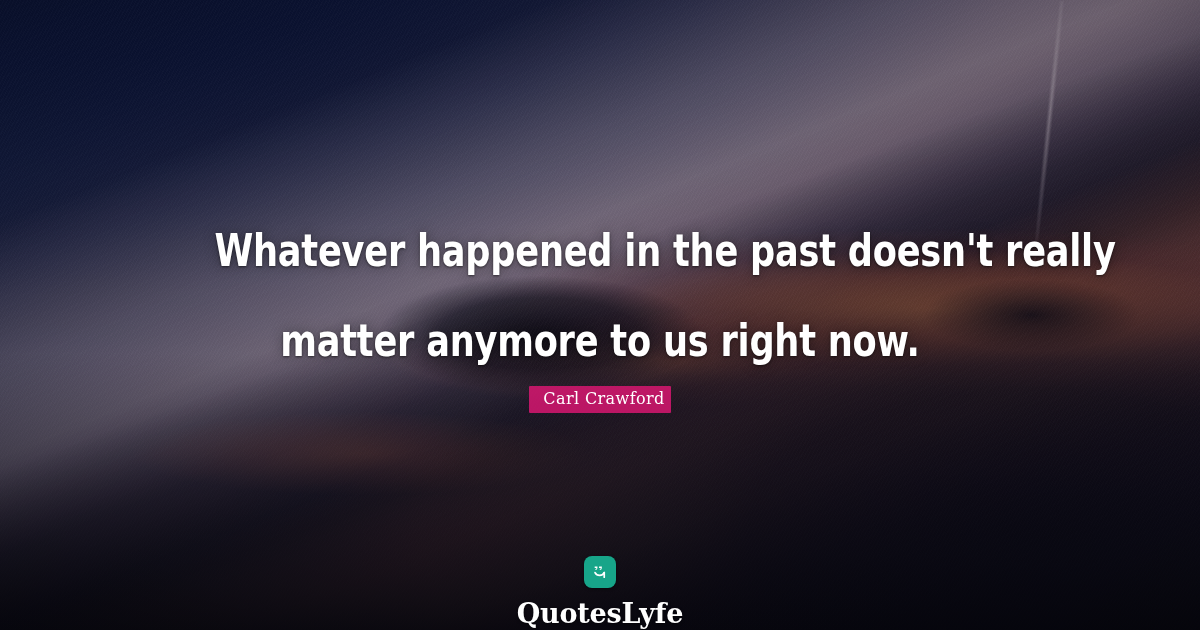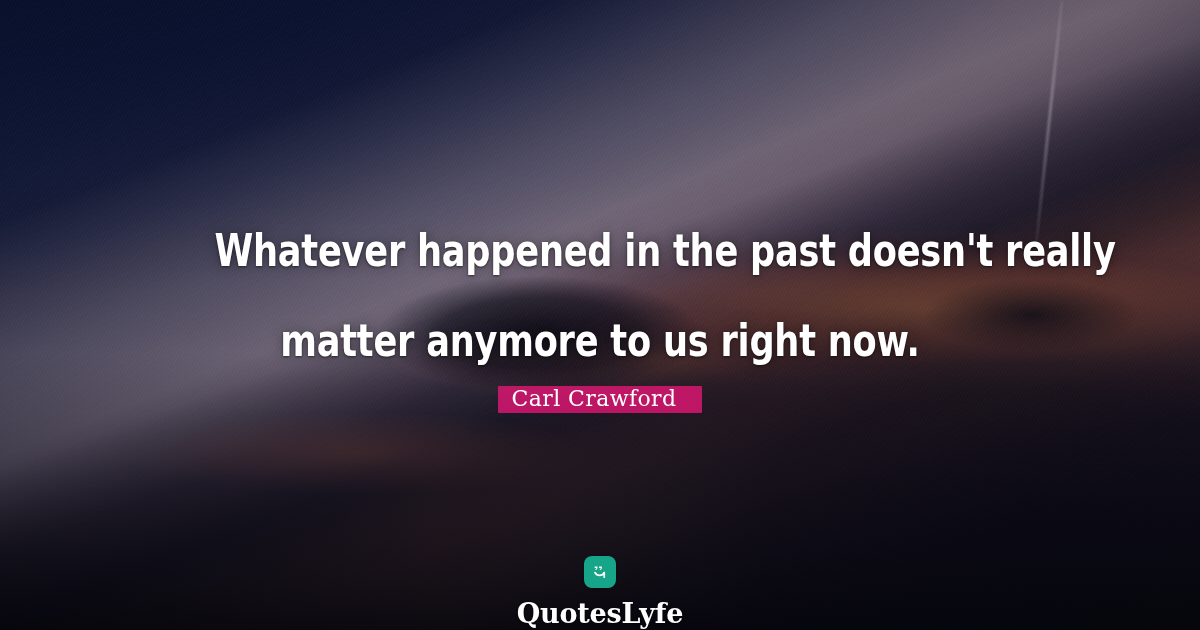--- a/index.html
+++ b/index.html
@@ -213,24 +213,24 @@
     left: 0;
     right: 0;
     text-align: center;
   }
 
   .author-badge {
     display: inline-block;
     background: rgba(228,22,118,0.80);
     color: #ffffff;
     font-family: "DejaVu Serif", serif;
-    font-size: 22px;
+    font-size: 16px;
     font-weight: normal;
     letter-spacing: 0.4px;
-    padding: 3px 26px 5px 14px;
+    padding: 3px 6px 5px 14px;
     line-height: 19px;
     border-radius: 1px;
   }
 
   .brand {
     position: absolute;
     top: 556px;
     left: 0;
     right: 0;
     display: flex;

